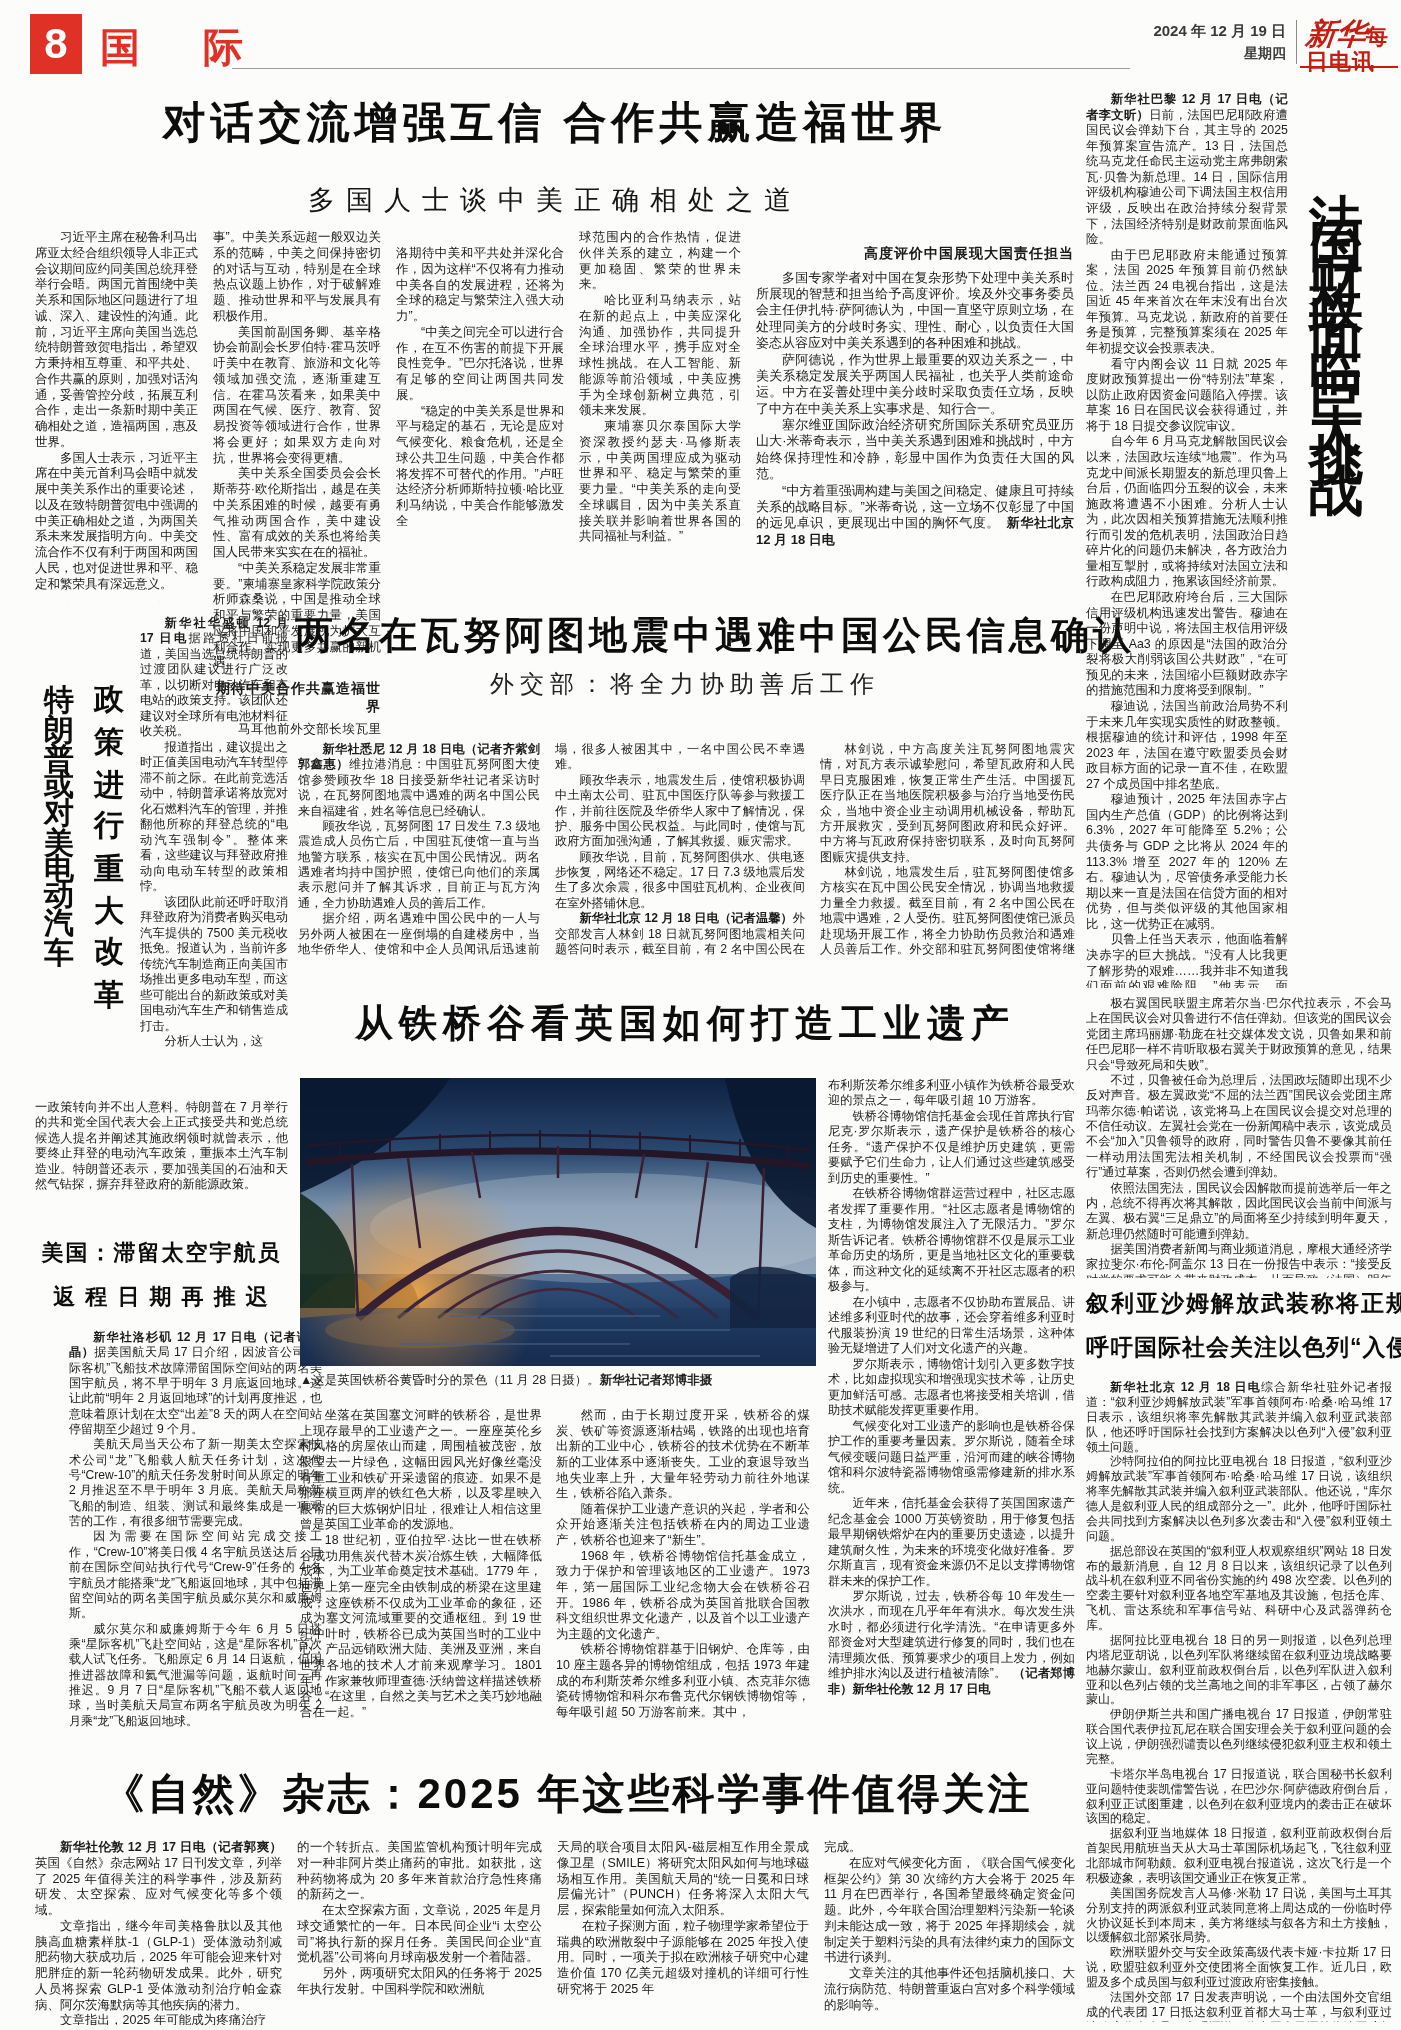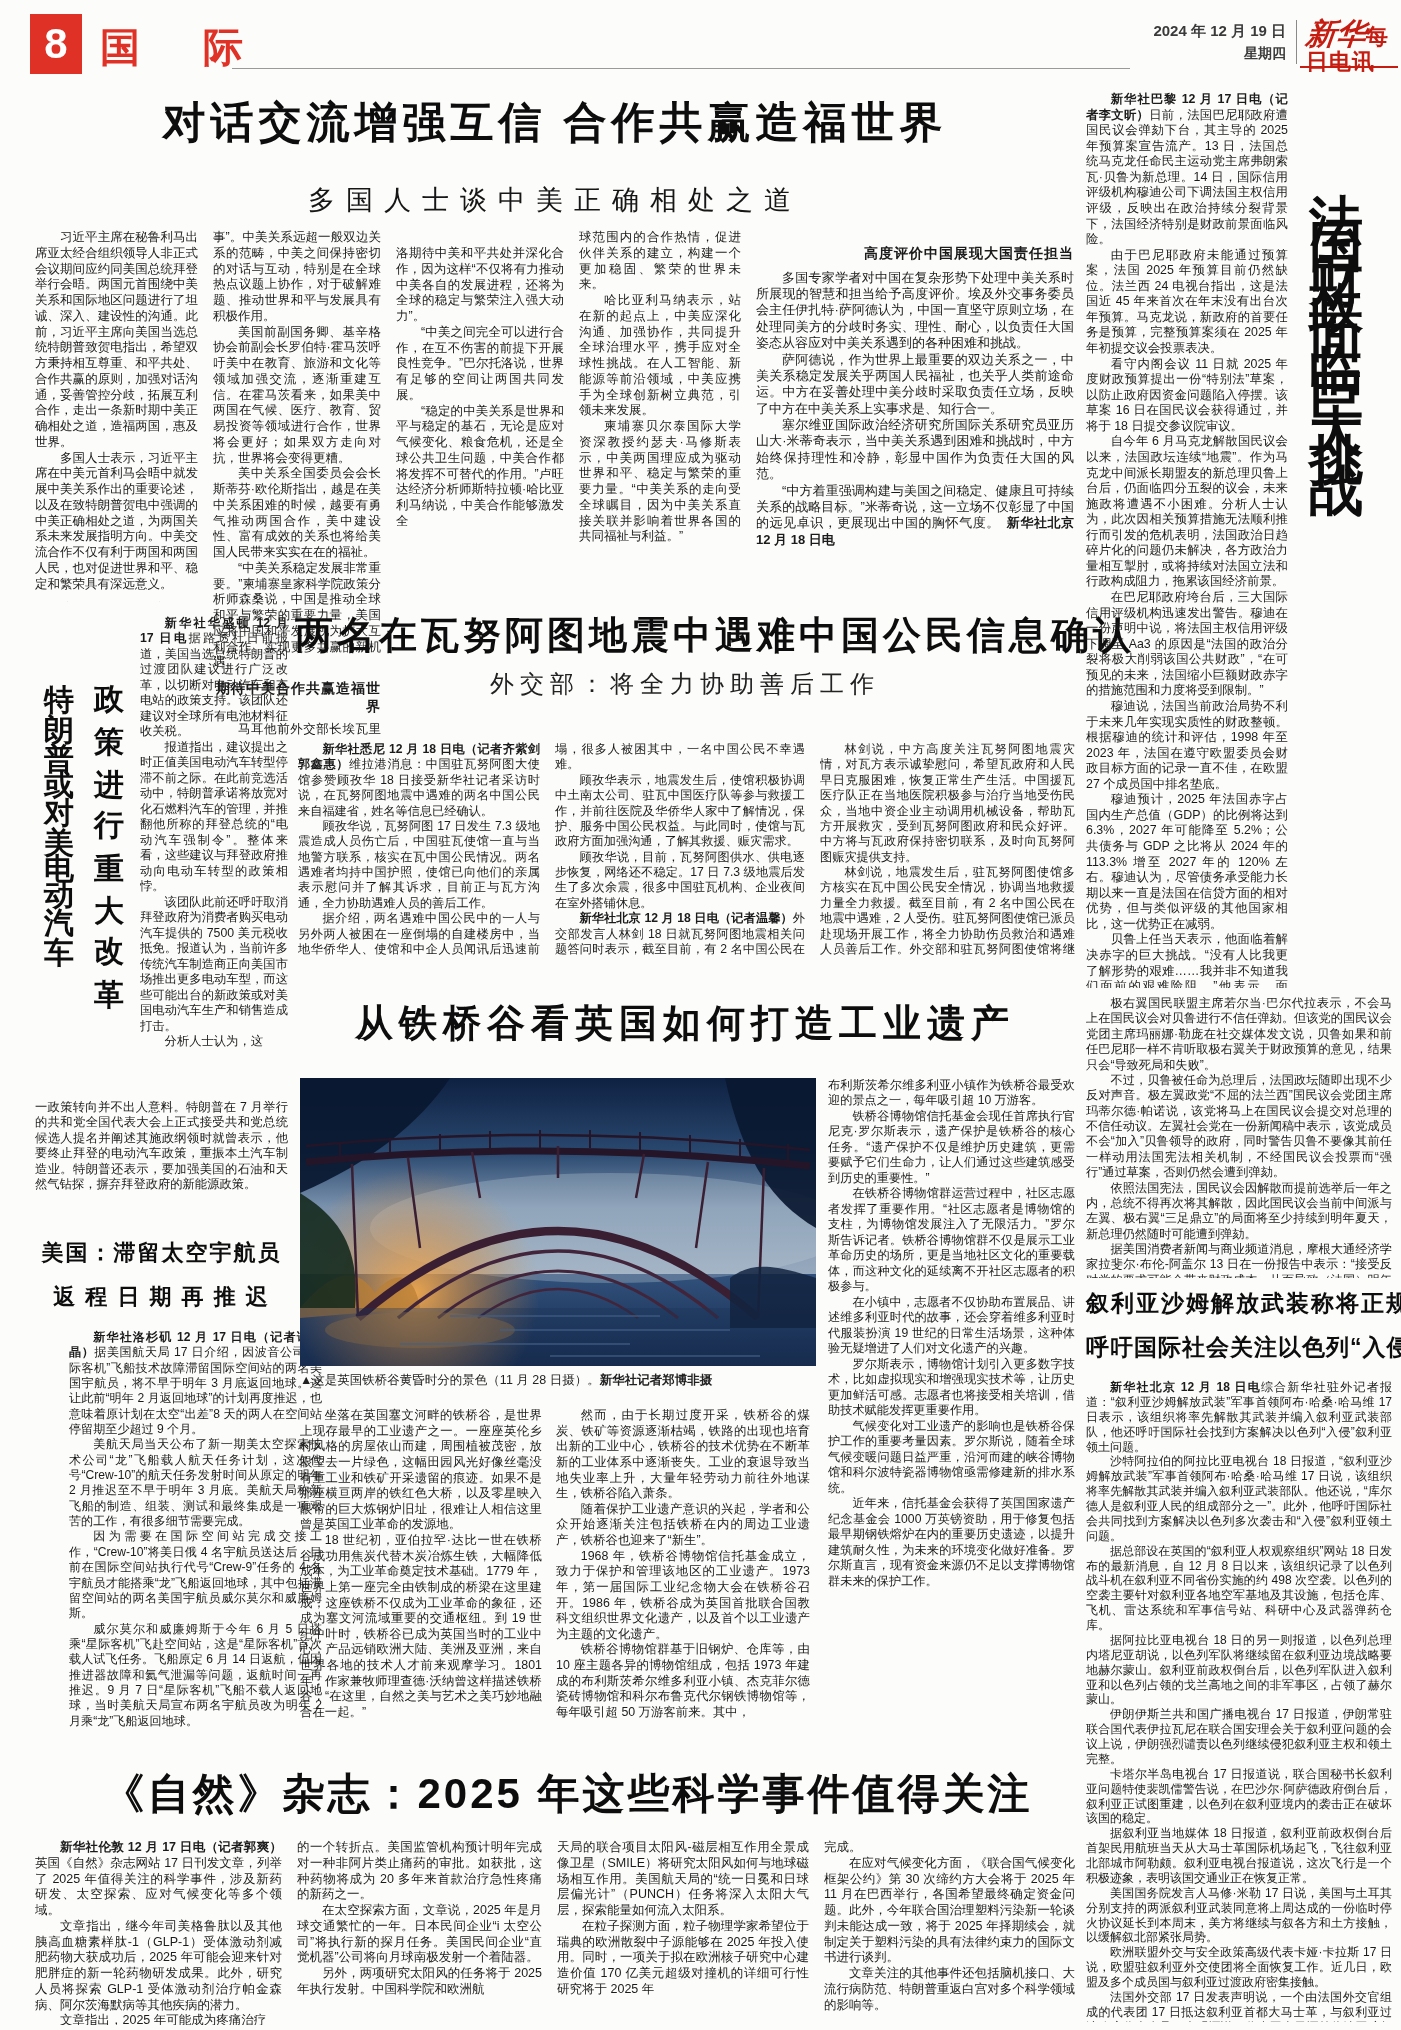--- a/index.html
+++ b/index.html
@@ -248,20 +248,21 @@
       <p>铁桥谷博物馆群基于旧钢炉、仓库等，由 10 座主题各异的博物馆组成，包括 1973 年建成的布利斯茨希尔维多利亚小镇、杰克菲尔德瓷砖博物馆和科尔布鲁克代尔钢铁博物馆等，每年吸引超 50 万游客前来。其中，</p>
     </div>
   <div class="col" style="left:828px;top:1078px;width:247px;height:662px;font-size:12.2px;line-height:1.27;">
       <p class="c">布利斯茨希尔维多利亚小镇作为铁桥谷最受欢迎的景点之一，每年吸引超 10 万游客。</p>
       <p>铁桥谷博物馆信托基金会现任首席执行官尼克·罗尔斯表示，遗产保护是铁桥谷的核心任务。“遗产保护不仅是维护历史建筑，更需要赋予它们生命力，让人们通过这些建筑感受到历史的重要性。”</p>
       <p>在铁桥谷博物馆群运营过程中，社区志愿者发挥了重要作用。“社区志愿者是博物馆的支柱，为博物馆发展注入了无限活力。”罗尔斯告诉记者。铁桥谷博物馆群不仅是展示工业革命历史的场所，更是当地社区文化的重要载体，而这种文化的延续离不开社区志愿者的积极参与。</p>
       <p>在小镇中，志愿者不仅协助布置展品、讲述维多利亚时代的故事，还会穿着维多利亚时代服装扮演 19 世纪的日常生活场景，这种体验无疑增进了人们对文化遗产的兴趣。</p>
       <p>罗尔斯表示，博物馆计划引入更多数字技术，比如虚拟现实和增强现实技术等，让历史更加鲜活可感。志愿者也将接受相关培训，借助技术赋能发挥更重要作用。</p>
       <p>气候变化对工业遗产的影响也是铁桥谷保护工作的重要考量因素。罗尔斯说，随着全球气候变暖问题日益严重，沿河而建的峡谷博物馆和科尔波特瓷器博物馆亟需修建新的排水系统。</p>
       <p>近年来，信托基金会获得了英国国家遗产纪念基金会 1000 万英镑资助，用于修复包括最早期钢铁熔炉在内的重要历史遗迹，以提升建筑耐久性，为未来的环境变化做好准备。罗尔斯直言，现有资金来源仍不足以支撑博物馆群未来的保护工作。</p>
+      <p>罗尔斯说，过去，铁桥谷每 10 年发生一次洪水，而现在几乎年年有洪水。每次发生洪水时，都必须进行化学清洗。“在申请更多外部资金对大型建筑进行修复的同时，我们也在清理频次低、预算要求少的项目上发力，例如维护排水沟以及进行植被清除”。<b> （记者郑博非）新华社伦敦 12 月 17 日电</b></p>
     </div>
 
   <div class="abs art-hl" style="left:60px;top:1766px;width:1015px;font-size:42px;letter-spacing:3px;">《自然》杂志：2025 年这些科学事件值得关注</div>
   <div class="col" style="left:35px;top:1840px;width:247px;height:185px;">
       <p><b>新华社伦敦 12 月 17 日电（记者郭爽）</b>英国《自然》杂志网站 17 日刊发文章，列举了 2025 年值得关注的科学事件，涉及新药研发、太空探索、应对气候变化等多个领域。</p>
       <p>文章指出，继今年司美格鲁肽以及其他胰高血糖素样肽-1（GLP-1）受体激动剂减肥药物大获成功后，2025 年可能会迎来针对肥胖症的新一轮药物研发成果。此外，研究人员将探索 GLP-1 受体激动剂治疗帕金森病、阿尔茨海默病等其他疾病的潜力。</p>
       <p>文章指出，2025 年可能成为疼痛治疗</p>
     </div>
   <div class="col" style="left:297px;top:1840px;width:245px;height:185px;">
       <p class="c">的一个转折点。美国监管机构预计明年完成对一种非阿片类止痛药的审批。如获批，这种药物将成为 20 多年来首款治疗急性疼痛的新药之一。</p>

